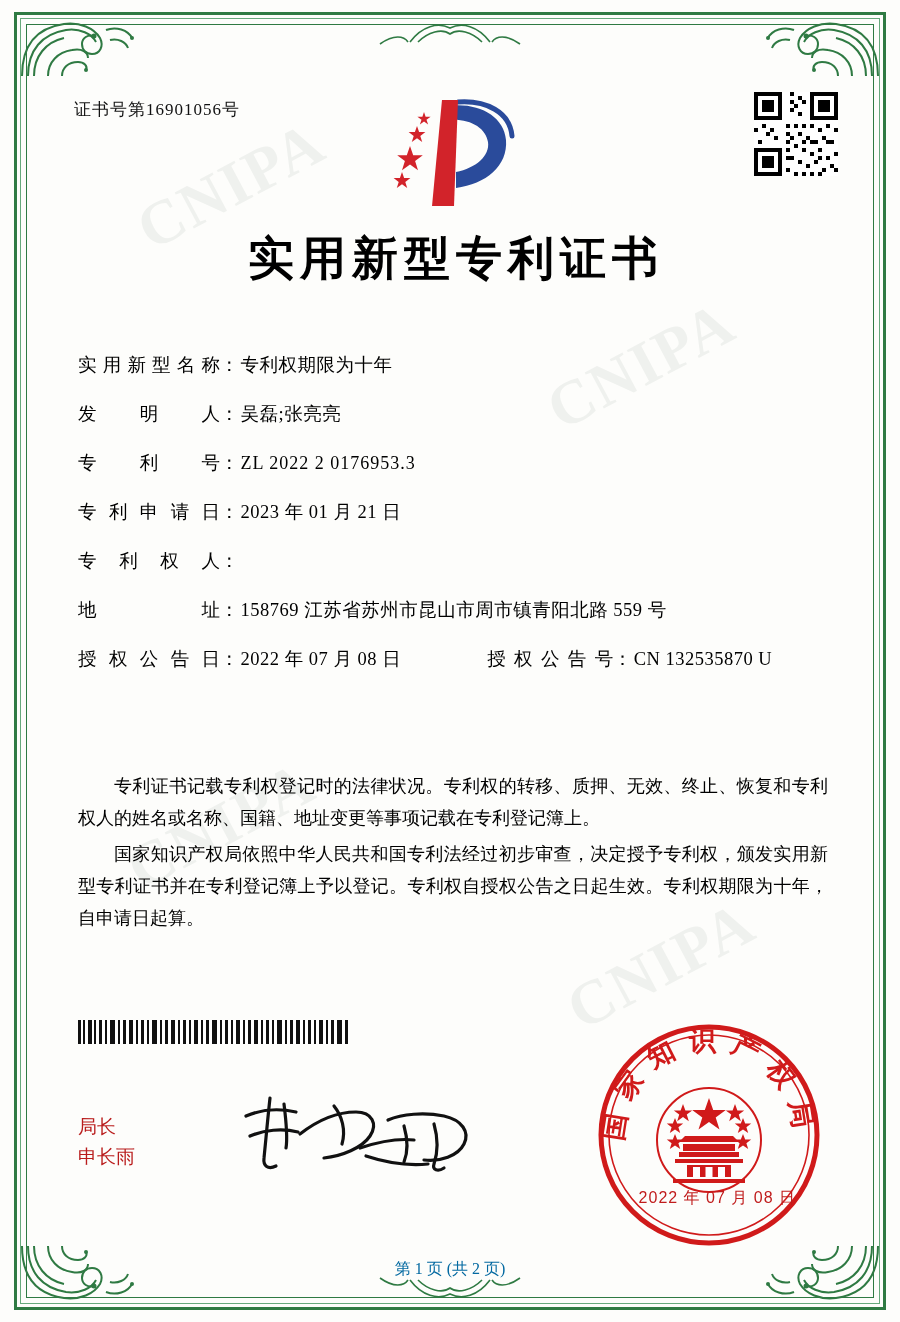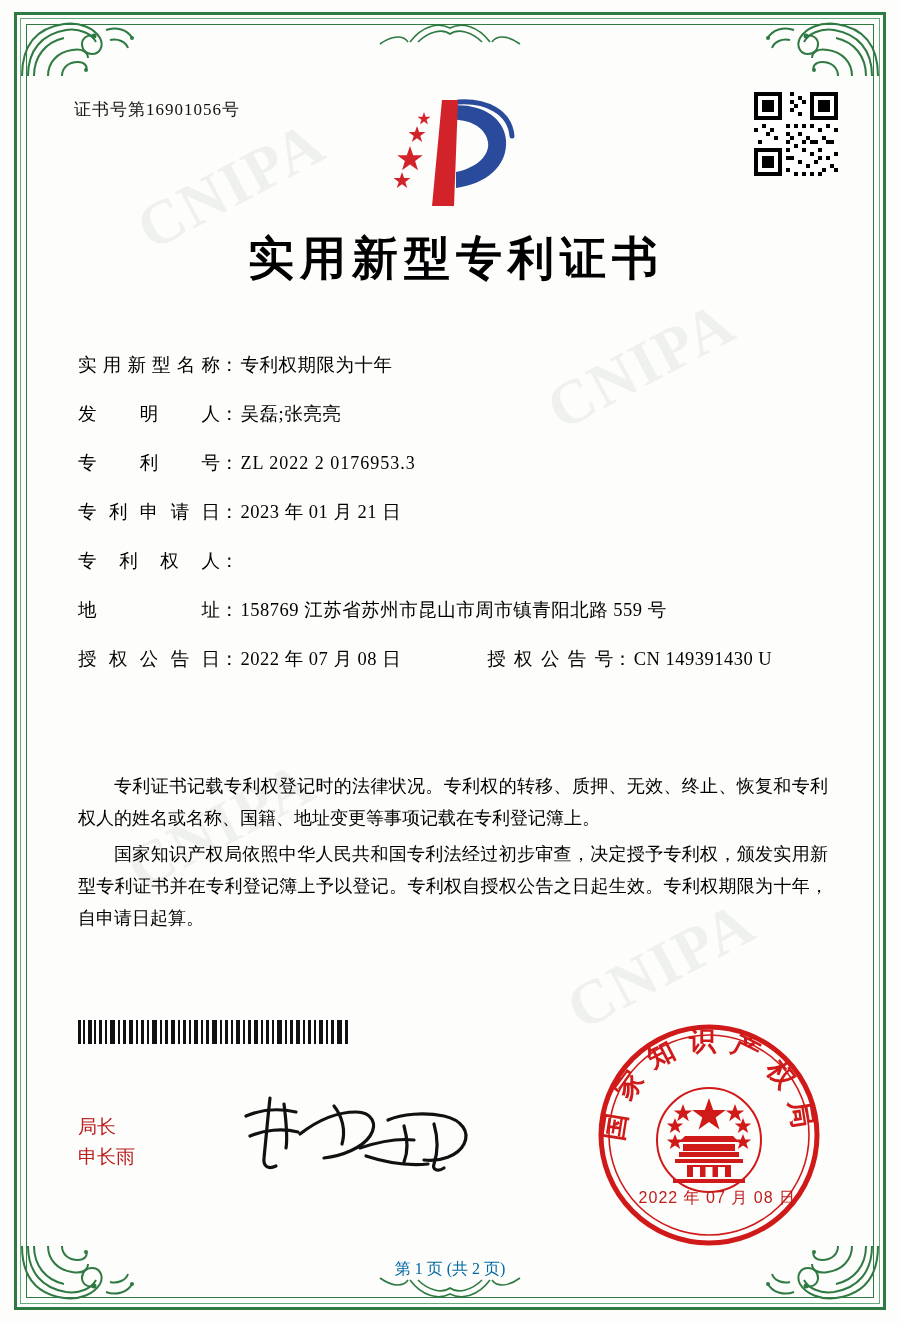--- a/index.html
+++ b/index.html
@@ -513,21 +513,21 @@
         <span class="field-value">2022 年 07 月 08 日</span>
         <span class="second">
           <span class="field-label">
             <span>授</span>
               <span>权</span>
               <span>公</span>
               <span>告</span>
               <span>号</span>
           </span>
           <span class="field-colon">：</span>
-          <span class="field-value">CN 149391430 U</span>
+          <span class="field-value">CN 132535870 U</span>
         </span>
       </div>
 
     </div>
 
     <div class="paragraphs">
       <p>专利证书记载专利权登记时的法律状况。专利权的转移、质押、无效、终止、恢复和专利权人的姓名或名称、国籍、地址变更等事项记载在专利登记簿上。</p>
       <p>国家知识产权局依照中华人民共和国专利法经过初步审查，决定授予专利权，颁发实用新型专利证书并在专利登记簿上予以登记。专利权自授权公告之日起生效。专利权期限为十年，自申请日起算。</p>
     </div>
 

